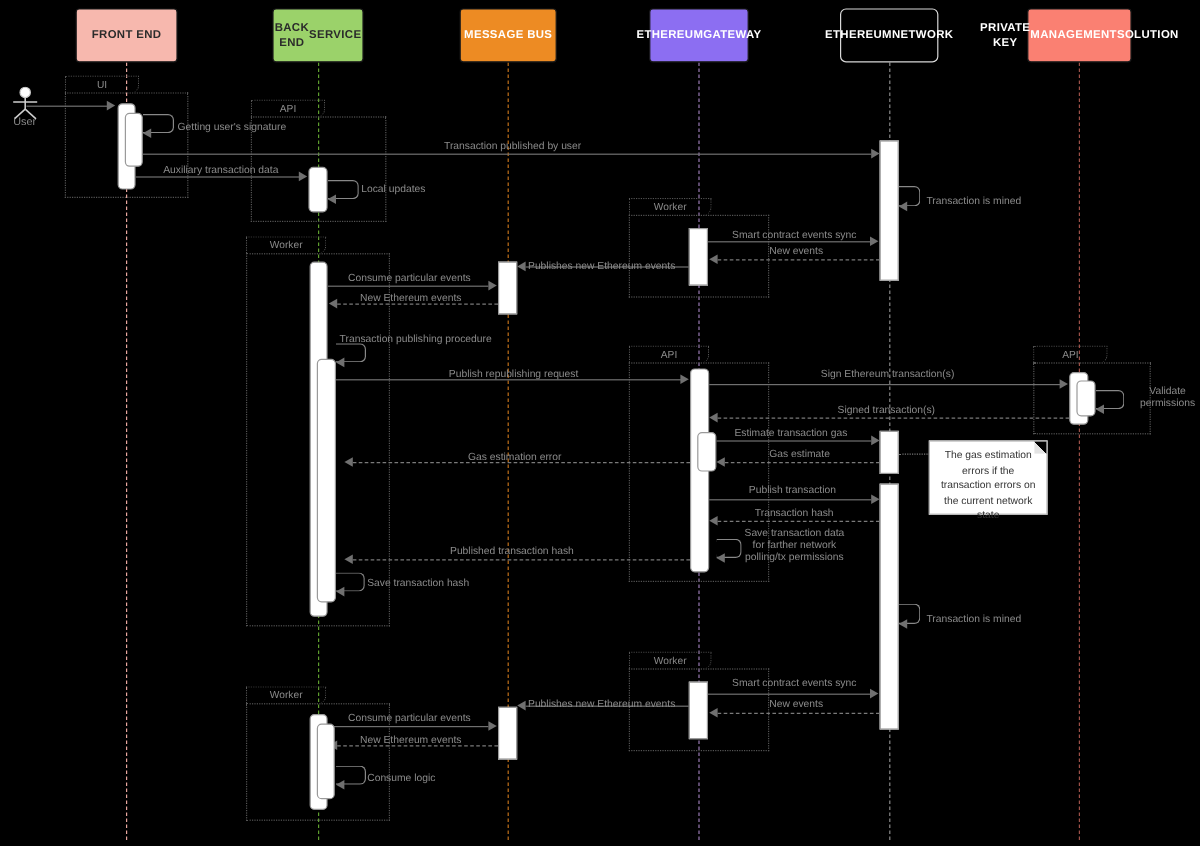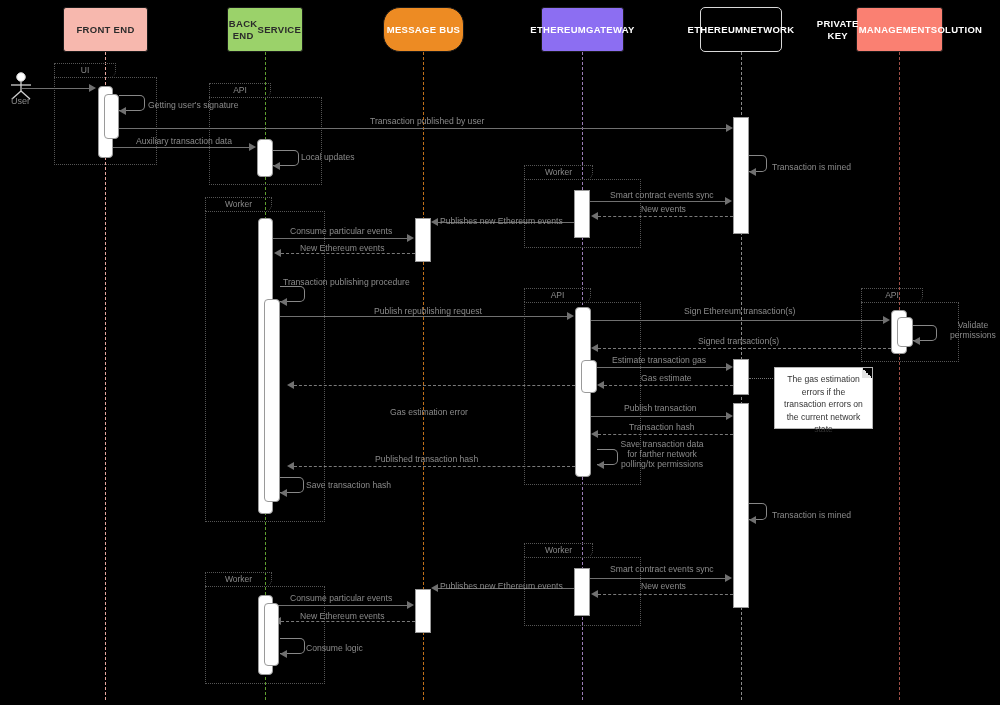--- a/index.html
+++ b/index.html
@@ -145,21 +145,21 @@
   <div class="lifeline" style="left:899px; top:52px; height:648px; border-left-color:#9c5048;"></div>
 
   <div class="participant" style="left:63px; top:7px; width:85px; height:45px; background:#f7b8ae; color:#2b2b2b;">FRONT END</div>
 
   <div class="participant" style="left:227px; top:7px; width:76px; height:45px; background:#9bd26a; color:#2b2b2b;">
     <span>BACK END</span>
       <br>
     <span>SERVICE</span>
   </div>
 
-  <div class="participant" style="left:383px; top:7px; width:81px; height:45px; background:#ed8b23; color:#ffffff;border-radius:17px;">MESSAGE BUS</div>
+  <div class="participant" style="left:383px; top:7px; width:81px; height:45px; background:#ed8b23; color:#ffffff;">MESSAGE BUS</div>
 
   <div class="participant" style="left:541px; top:7px; width:83px; height:45px; background:#8c6ef2; color:#ffffff;">
     <span>ETHEREUM</span>
       <br>
     <span>GATEWAY</span>
   </div>
 
   <div class="participant" style="left:700px; top:7px; width:82px; height:45px; background:#000000; color:#ffffff; border:1.5px solid #d8d8d8; border-radius:5px;">
     <span>ETHEREUM</span>
       <br>
@@ -300,21 +300,21 @@
   <div class="msg solid" style="left:597px; top:367px; width:129px;"></div>
   <div class="arrowhead right" style="left:726px; top:363px;"></div>
   <div class="msglabel" style="left:612px; top:355px;">Estimate transaction gas</div>
 
   <div class="msg dash" style="left:604px; top:385px; width:129px;"></div>
   <div class="arrowhead left" style="left:597px; top:381px;"></div>
   <div class="msglabel" style="left:641px; top:373px;">Gas estimate</div>
 
   <div class="msg dash" style="left:294px; top:385px; width:281px;"></div>
   <div class="arrowhead left" style="left:287px; top:381px;"></div>
-  <div class="msglabel" style="left:390px; top:375px;margin-top:32px;">Gas estimation error</div>
+  <div class="msglabel" style="left:390px; top:375px;">Gas estimation error</div>
 
   <div class="msg solid" style="left:591px; top:416px; width:135px;"></div>
   <div class="arrowhead right" style="left:726px; top:412px;"></div>
   <div class="msglabel" style="left:624px; top:403px;">Publish transaction</div>
 
   <div class="msg dash" style="left:598px; top:434px; width:135px;"></div>
   <div class="arrowhead left" style="left:591px; top:430px;"></div>
   <div class="msglabel" style="left:629px; top:422px;">Transaction hash</div>
 
   <div class="selfloop" style="left:597px; top:449px; width:21px; height:16px;"></div>

